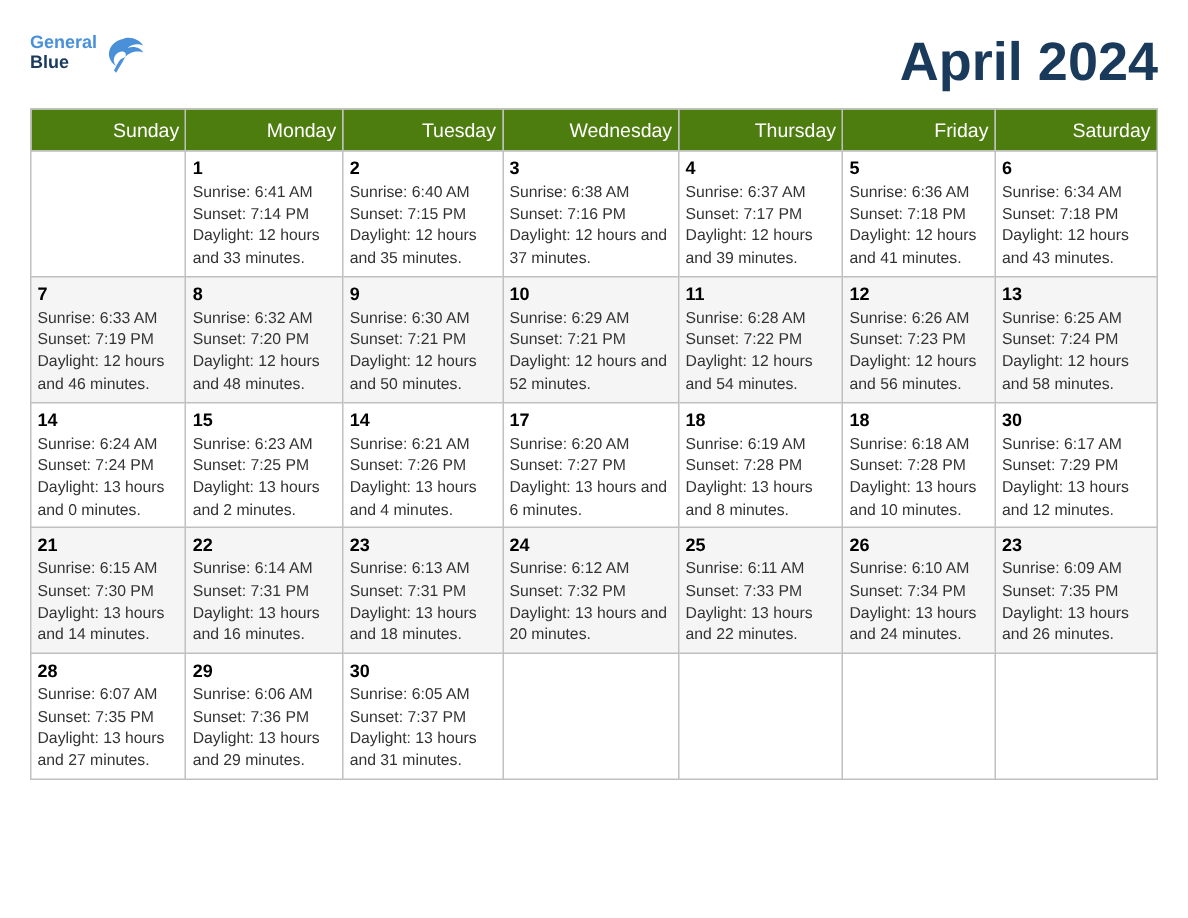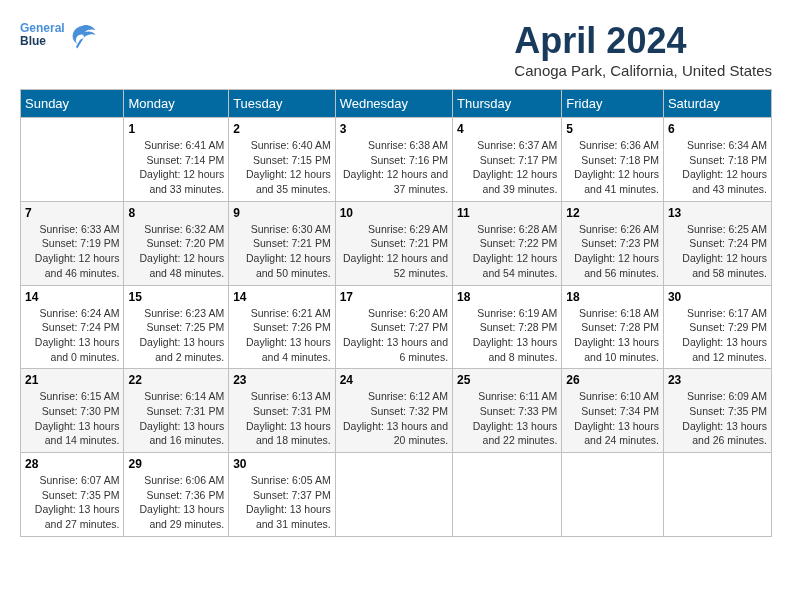--- a/index.html
+++ b/index.html
@@ -44,24 +44,24 @@
     .location {
       font-size: 15px;
       color: #333;
     }
     table {
       width: 100%;
       border-collapse: collapse;
       font-size: 11px;
     }
     thead tr th {
-      background-color: #0369a1;
+      background-color: #4d7c0f;
       color: #fff;
       padding: 6px 4px;
-      text-align: left;
+      text-align: right;
       font-size: 13px;
       font-weight: normal;
       border: 1px solid #c0c0c0;
     }
     tbody tr td {
       border: 1px solid #c0c0c0;
       vertical-align: top;
       padding: 4px;
       height: 80px;
       background: #fff;
@@ -72,21 +72,20 @@
     .day-number {
       font-weight: bold;
       font-size: 12px;
       margin-bottom: 2px;
       color: #000;
     }
     .day-info {
       color: #333;
       font-size: 10.5px;
       line-height: 1.4;
-      text-align: right;
     }
     .empty-cell {
       background: #fff !important;
     }
   </style>
 </head>
 <body>
 
 <div class="header">
   <div class="logo">
@@ -97,21 +96,20 @@
         </div>
         <svg class="logo-bird" viewBox="0 0 40 40">
           <path d="M20 8 C25 5, 35 8, 38 14 C35 12, 28 12, 24 16 C30 14, 36 16, 38 20 C34 18, 26 19, 22 24 C24 20, 20 18, 16 20 C12 22, 10 28, 14 32 C10 30, 6 24, 8 18 C10 12, 15 9, 20 8Z" fill="#4a90d9"></path>
           <path d="M22 24 C20 28, 16 34, 14 38 L12 36 C14 32, 16 28, 18 26Z" fill="#4a90d9"></path>
         </svg>
       </div>
     </div>
   </div>
   <div class="title-area">
     <div class="month-title">April 2024</div>
-    <div class="location">Canoga Park, California, United States</div>
   </div>
 </div>
 
 <table>
   <thead>
     <tr>
     <th>Sunday</th>
         <th>Monday</th>
         <th>Tuesday</th>
         <th>Wednesday</th>

